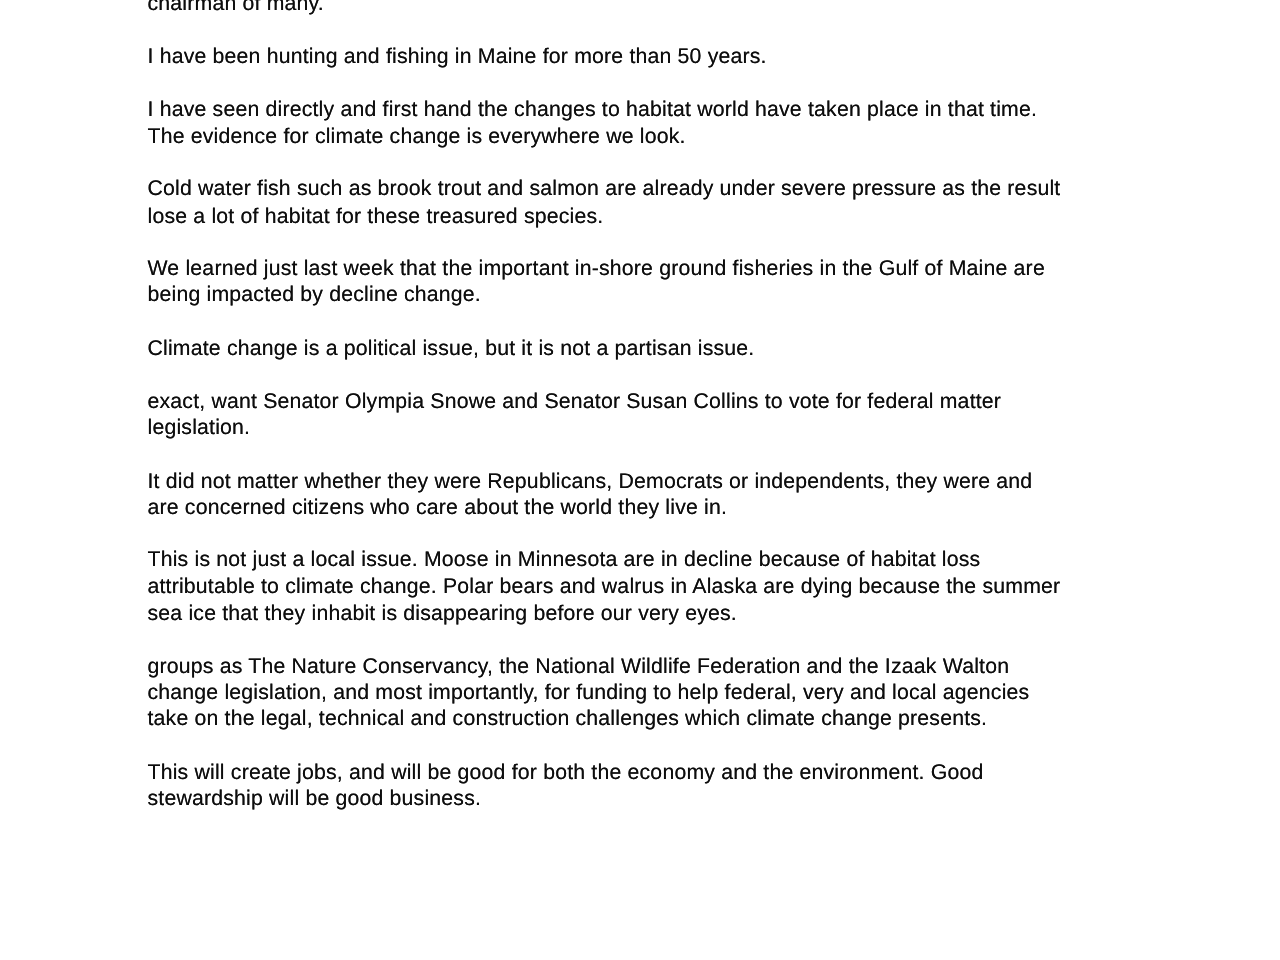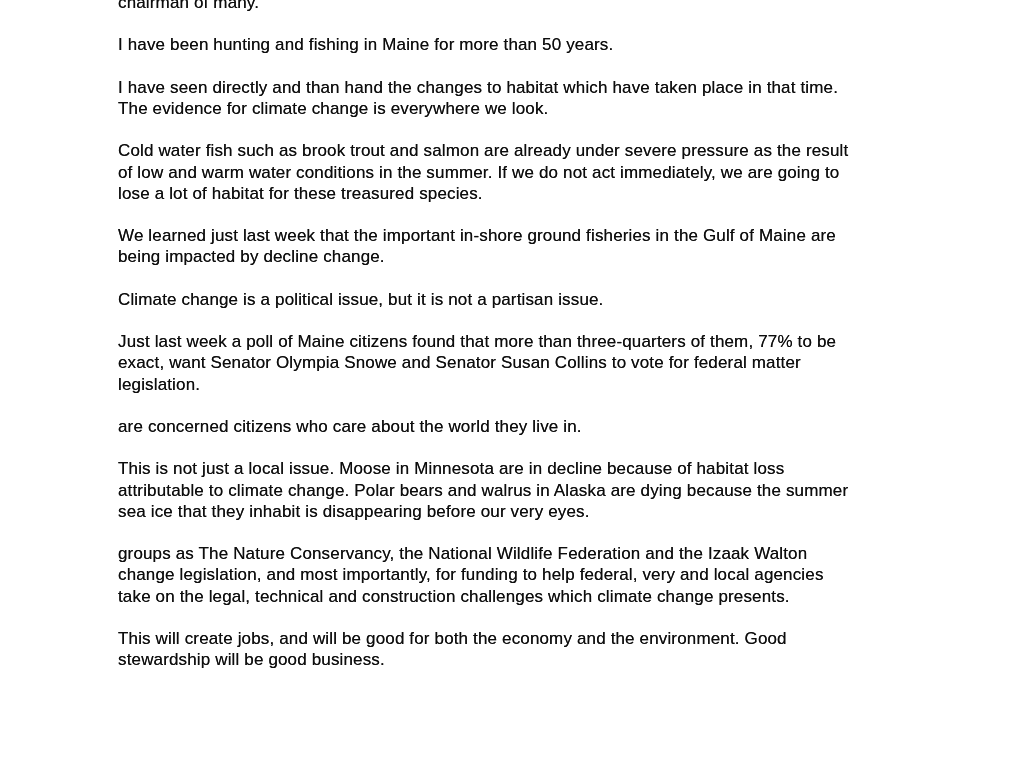--- a/index.html
+++ b/index.html
@@ -48,41 +48,40 @@
 <div class="viewport">
   <div class="doc-page">
     <div class="doc-text" id="doc-text" style="color: rgb(13, 13, 13);">
         <p>
           <span class="line">chairman of many.</span>
         </p>
         <p>
           <span class="line">I have been hunting and fishing in Maine for more than 50 years.</span>
         </p>
         <p>
-          <span class="line">I have seen directly and than hand the changes to habitat which have taken place in that time.</span>
+          <span class="line">I have seen directly and first hand the changes to habitat world have taken place in that time.</span>
           <span class="line">The evidence for climate change is everywhere we look.</span>
         </p>
         <p>
           <span class="line">Cold water fish such as brook trout and salmon are already under severe pressure as the result</span>
-          <span class="line">of low and warm water conditions in the summer. If we do not act immediately, we are going to</span>
           <span class="line">lose a lot of habitat for these treasured species.</span>
         </p>
         <p>
           <span class="line">We learned just last week that the important in-shore ground fisheries in the Gulf of Maine are</span>
           <span class="line">being impacted by decline change.</span>
         </p>
         <p>
           <span class="line">Climate change is a political issue, but it is not a partisan issue.</span>
         </p>
         <p>
-          <span class="line">Just last week a poll of Maine citizens found that more than three-quarters of them, 77% to be</span>
           <span class="line">exact, want Senator Olympia Snowe and Senator Susan Collins to vote for federal matter</span>
           <span class="line">legislation.</span>
         </p>
         <p>
+          <span class="line">It did not matter whether they were Republicans, Democrats or independents, they were and</span>
           <span class="line">are concerned citizens who care about the world they live in.</span>
         </p>
         <p>
           <span class="line">This is not just a local issue. Moose in Minnesota are in decline because of habitat loss</span>
           <span class="line">attributable to climate change. Polar bears and walrus in Alaska are dying because the summer</span>
           <span class="line">sea ice that they inhabit is disappearing before our very eyes.</span>
         </p>
         <p>
           <span class="line">groups as The Nature Conservancy, the National Wildlife Federation and the Izaak Walton</span>
           <span class="line">change legislation, and most importantly, for funding to help federal, very and local agencies</span>

